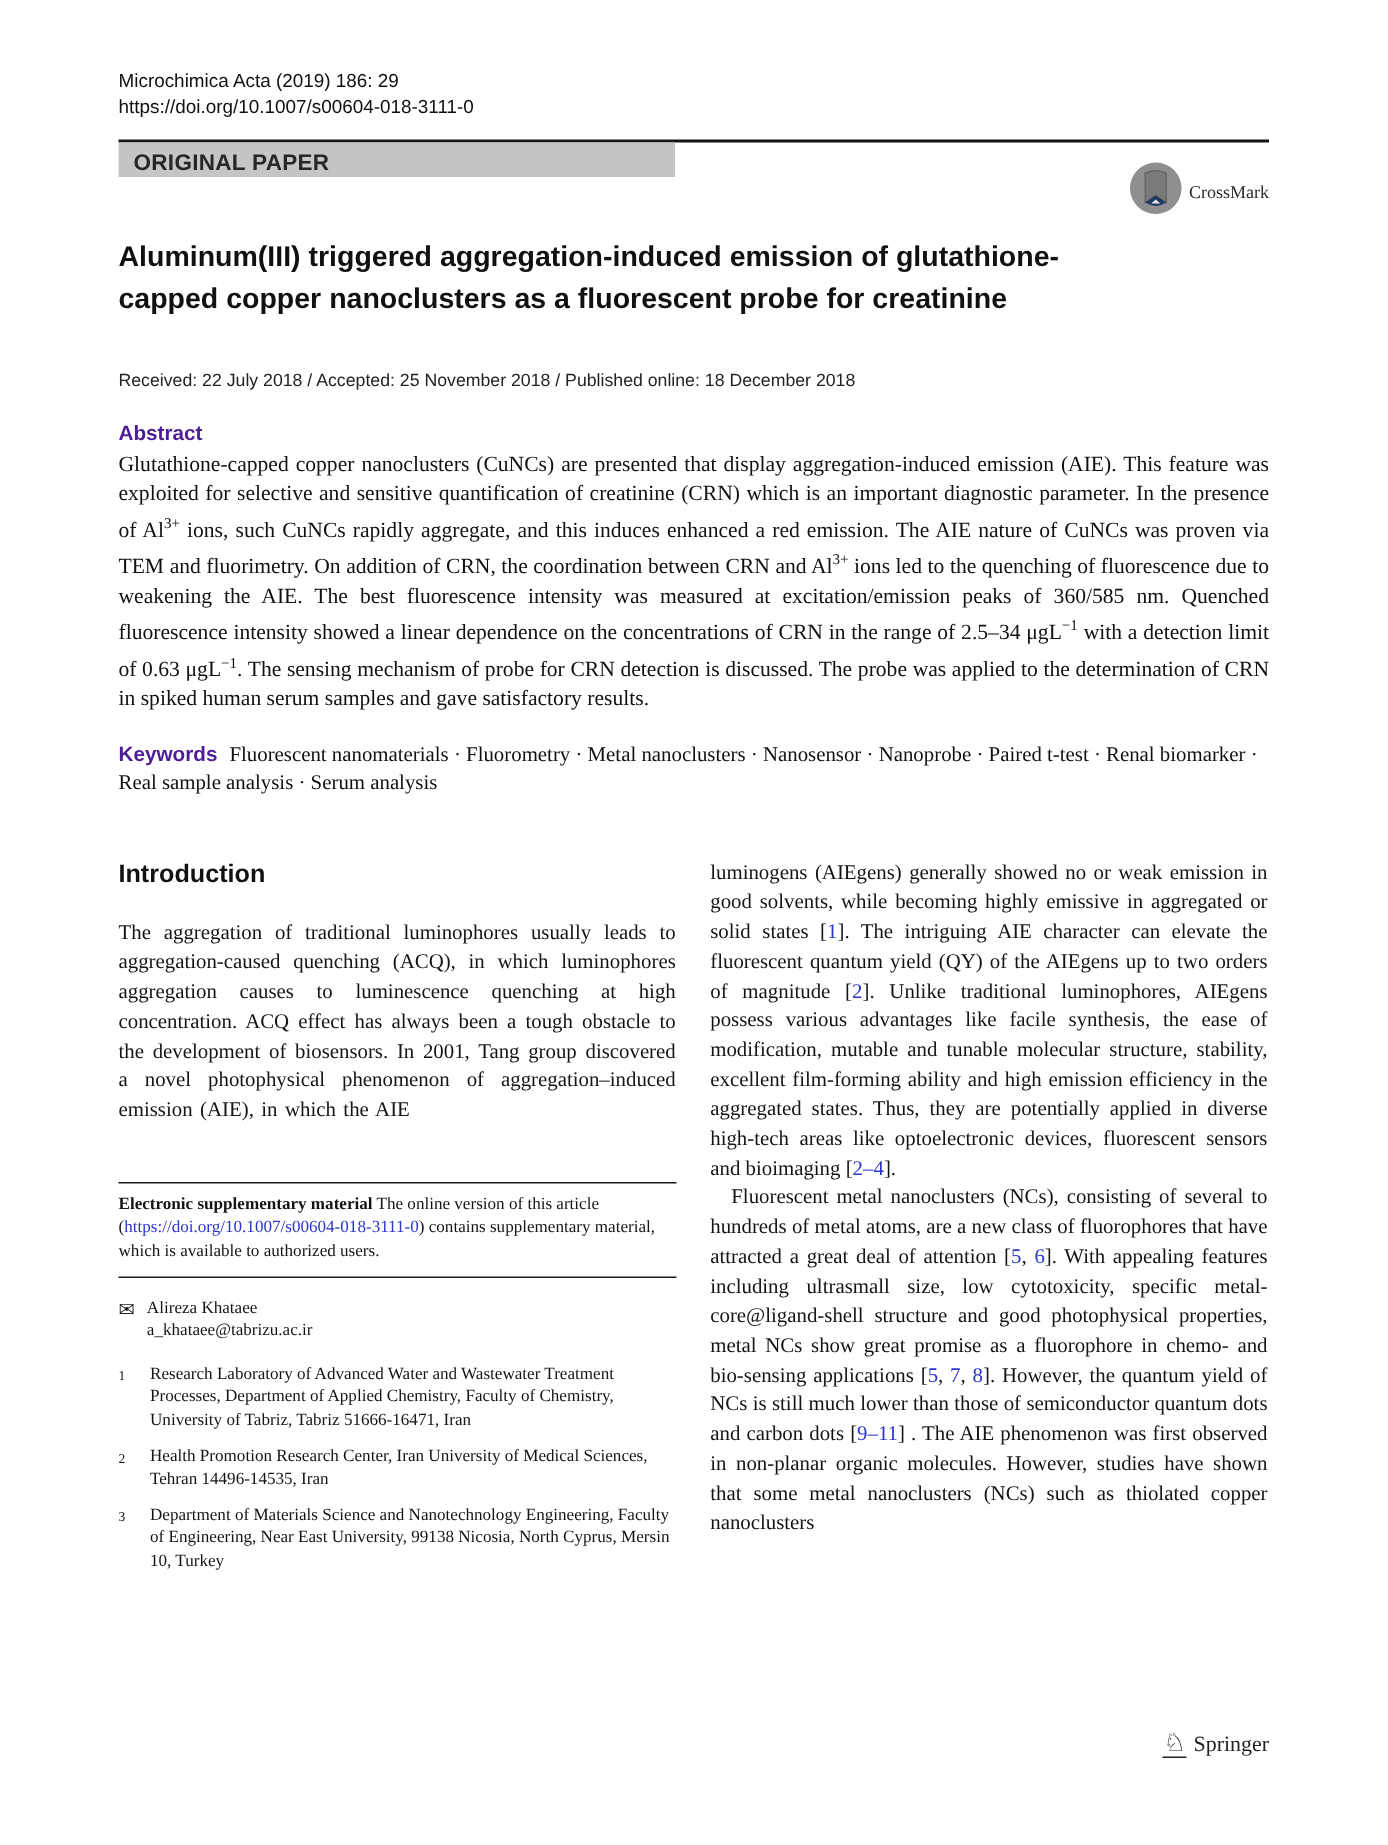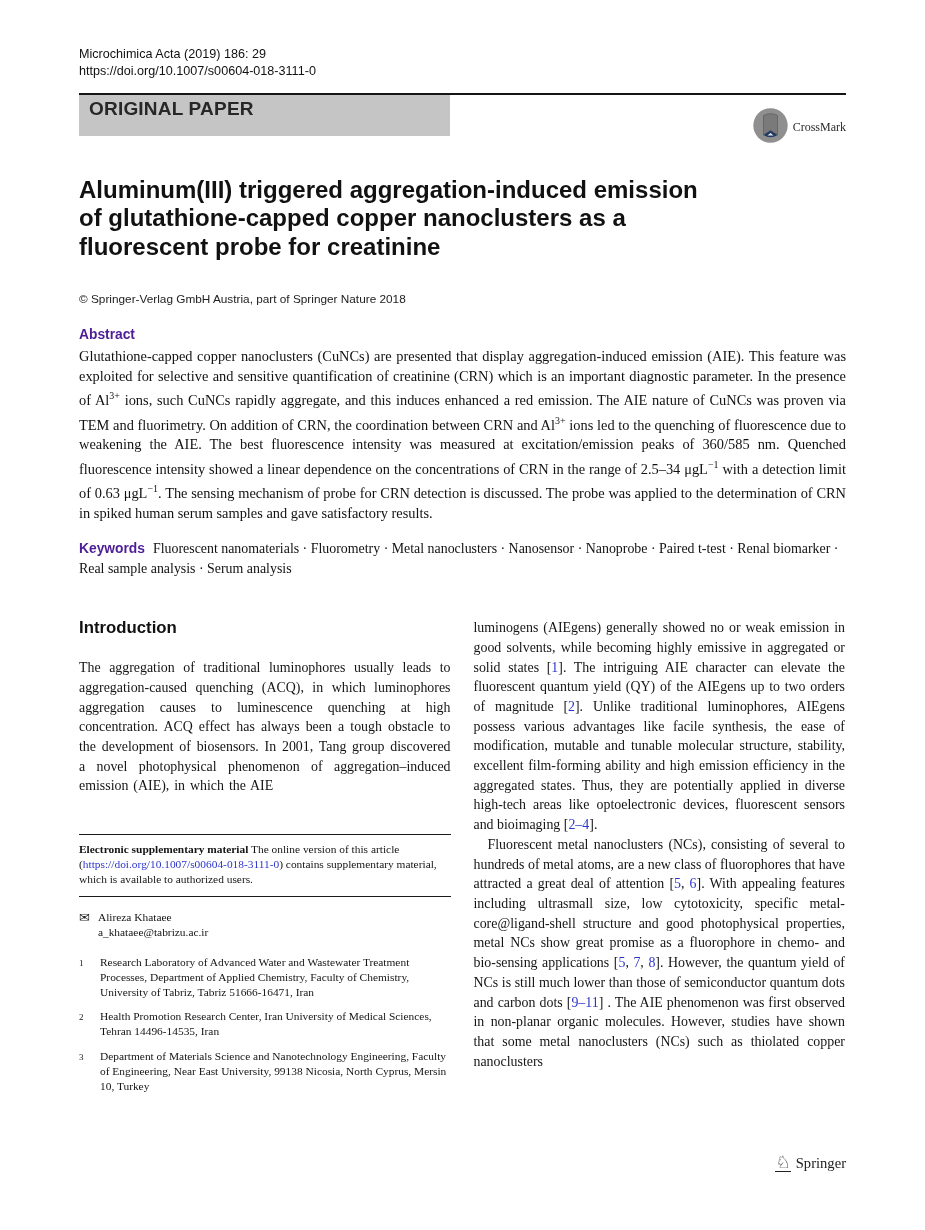--- a/index.html
+++ b/index.html
@@ -10,37 +10,37 @@
     background:#ffffff;
     padding:46px 79px 0 79px;
     overflow:hidden;
     font-family:"Liberation Serif", serif;
     color:#1a1a1a;
     border-radius:14px;
   }
   .hdr-line { font-family:"Liberation Sans", sans-serif; font-size:12.6px; line-height:17px; color:#111; }
   .top-rule { border-top:2.6px solid #151515; margin-top:13px; }
   .banner {
-    width:371px; height:41px;
+    width:371px; height:23px;
     background:#c5c5c5;
     font-family:"Liberation Sans", sans-serif;
-    font-weight:bold; font-size:19px; color:#272727;
+    font-weight:bold; font-size:15px; color:#272727;
     line-height:27px; padding-left:10px;
     letter-spacing:0.2px;
   }
   .crossmark {
     position:absolute; top:107px; right:79px;
     display:flex; align-items:center; gap:4px;
     cursor:pointer;
   }
   .crossmark-label { font-family:"Liberation Serif", serif; font-size:12px; color:#2b2b2b; }
   .title {
     margin-top:40px;
     font-family:"Liberation Sans", sans-serif;
-    font-weight:bold; font-size:24px; line-height:28.4px; color:#111;
+    font-weight:bold; font-size:19px; line-height:28.4px; color:#111;
     max-width:640px;
   }
   .authors {
     margin-top:26px;
     font-family:"Liberation Sans", sans-serif;
     font-weight:bold; font-size:13.6px; color:#111;
   }
   .authors sup { font-size:9.5px; font-weight:bold; }
   .authors .sep { font-weight:bold; margin:0 6px; }
   .dates {
@@ -119,21 +119,21 @@
         <path d="M15.5 28.6 l3 -2.6 3 2.6 z" fill="#e8e8e8"></path>
       </svg>
     </span>
     <span class="crossmark-label">CrossMark</span>
   </div>
 
   <h1 class="title">Aluminum(III) triggered aggregation-induced emission of glutathione-capped copper nanoclusters as a fluorescent probe for creatinine</h1>
 
 
   <div class="dates">
-    <div>© Springer-Verlag GmbH Austria, part of Springer Nature 2018</div>
+    <div>Received: 22 July 2018 / Accepted: 25 November 2018 / Published online: 18 December 2018</div>
   </div>
 
   <div class="abstract">
     <div class="abstract-label">Abstract</div>
     <p class="abstract-body">Glutathione-capped copper nanoclusters (CuNCs) are presented that display aggregation-induced emission (AIE). This feature was exploited for selective and sensitive quantification of creatinine (CRN) which is an important diagnostic parameter. In the presence of Al<sup>3+</sup> ions, such CuNCs rapidly aggregate, and this induces enhanced a red emission. The AIE nature of CuNCs was proven via TEM and fluorimetry. On addition of CRN, the coordination between CRN and Al<sup>3+</sup> ions led to the quenching of fluorescence due to weakening the AIE. The best fluorescence intensity was measured at excitation/emission peaks of 360/585 nm. Quenched fluorescence intensity showed a linear dependence on the concentrations of CRN in the range of 2.5–34 μgL<sup>−1</sup> with a detection limit of 0.63 μgL<sup>−1</sup>. The sensing mechanism of probe for CRN detection is discussed. The probe was applied to the determination of CRN in spiked human serum samples and gave satisfactory results.</p>
   </div>
 
   <div class="keywords">
     <span class="keywords-label">Keywords</span><span>Fluorescent nanomaterials · Fluorometry · Metal nanoclusters · Nanosensor · Nanoprobe · Paired t-test · Renal biomarker · Real sample analysis · Serum analysis</span>
   </div>

